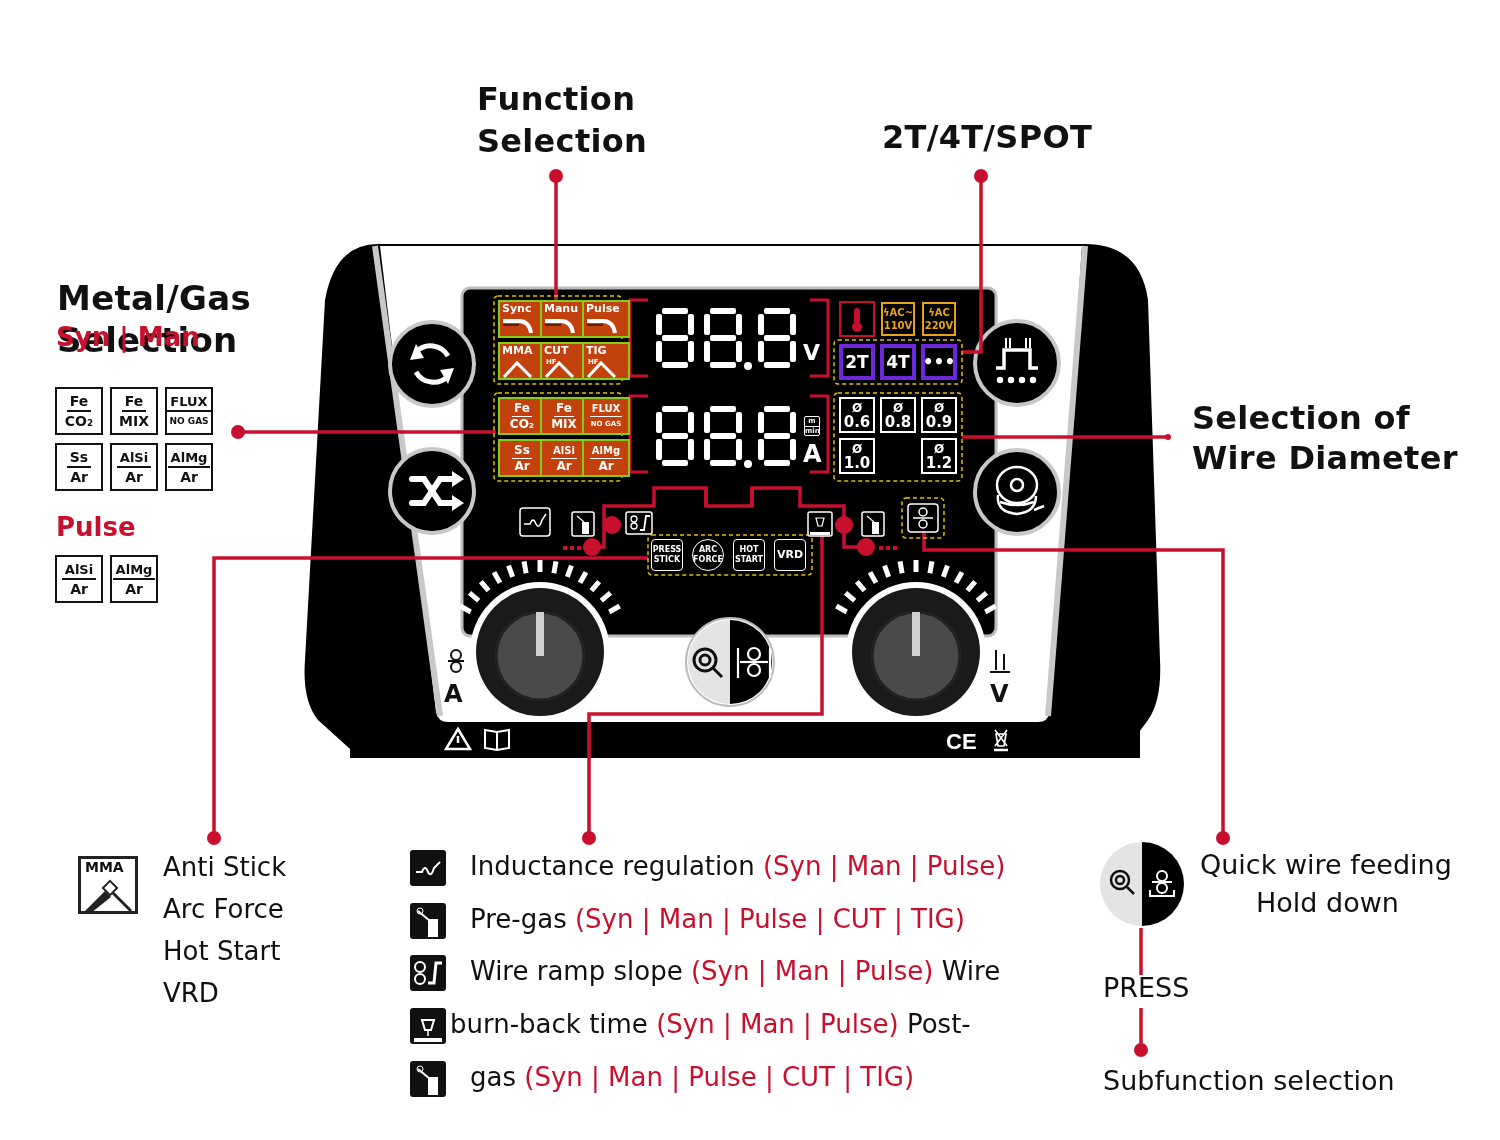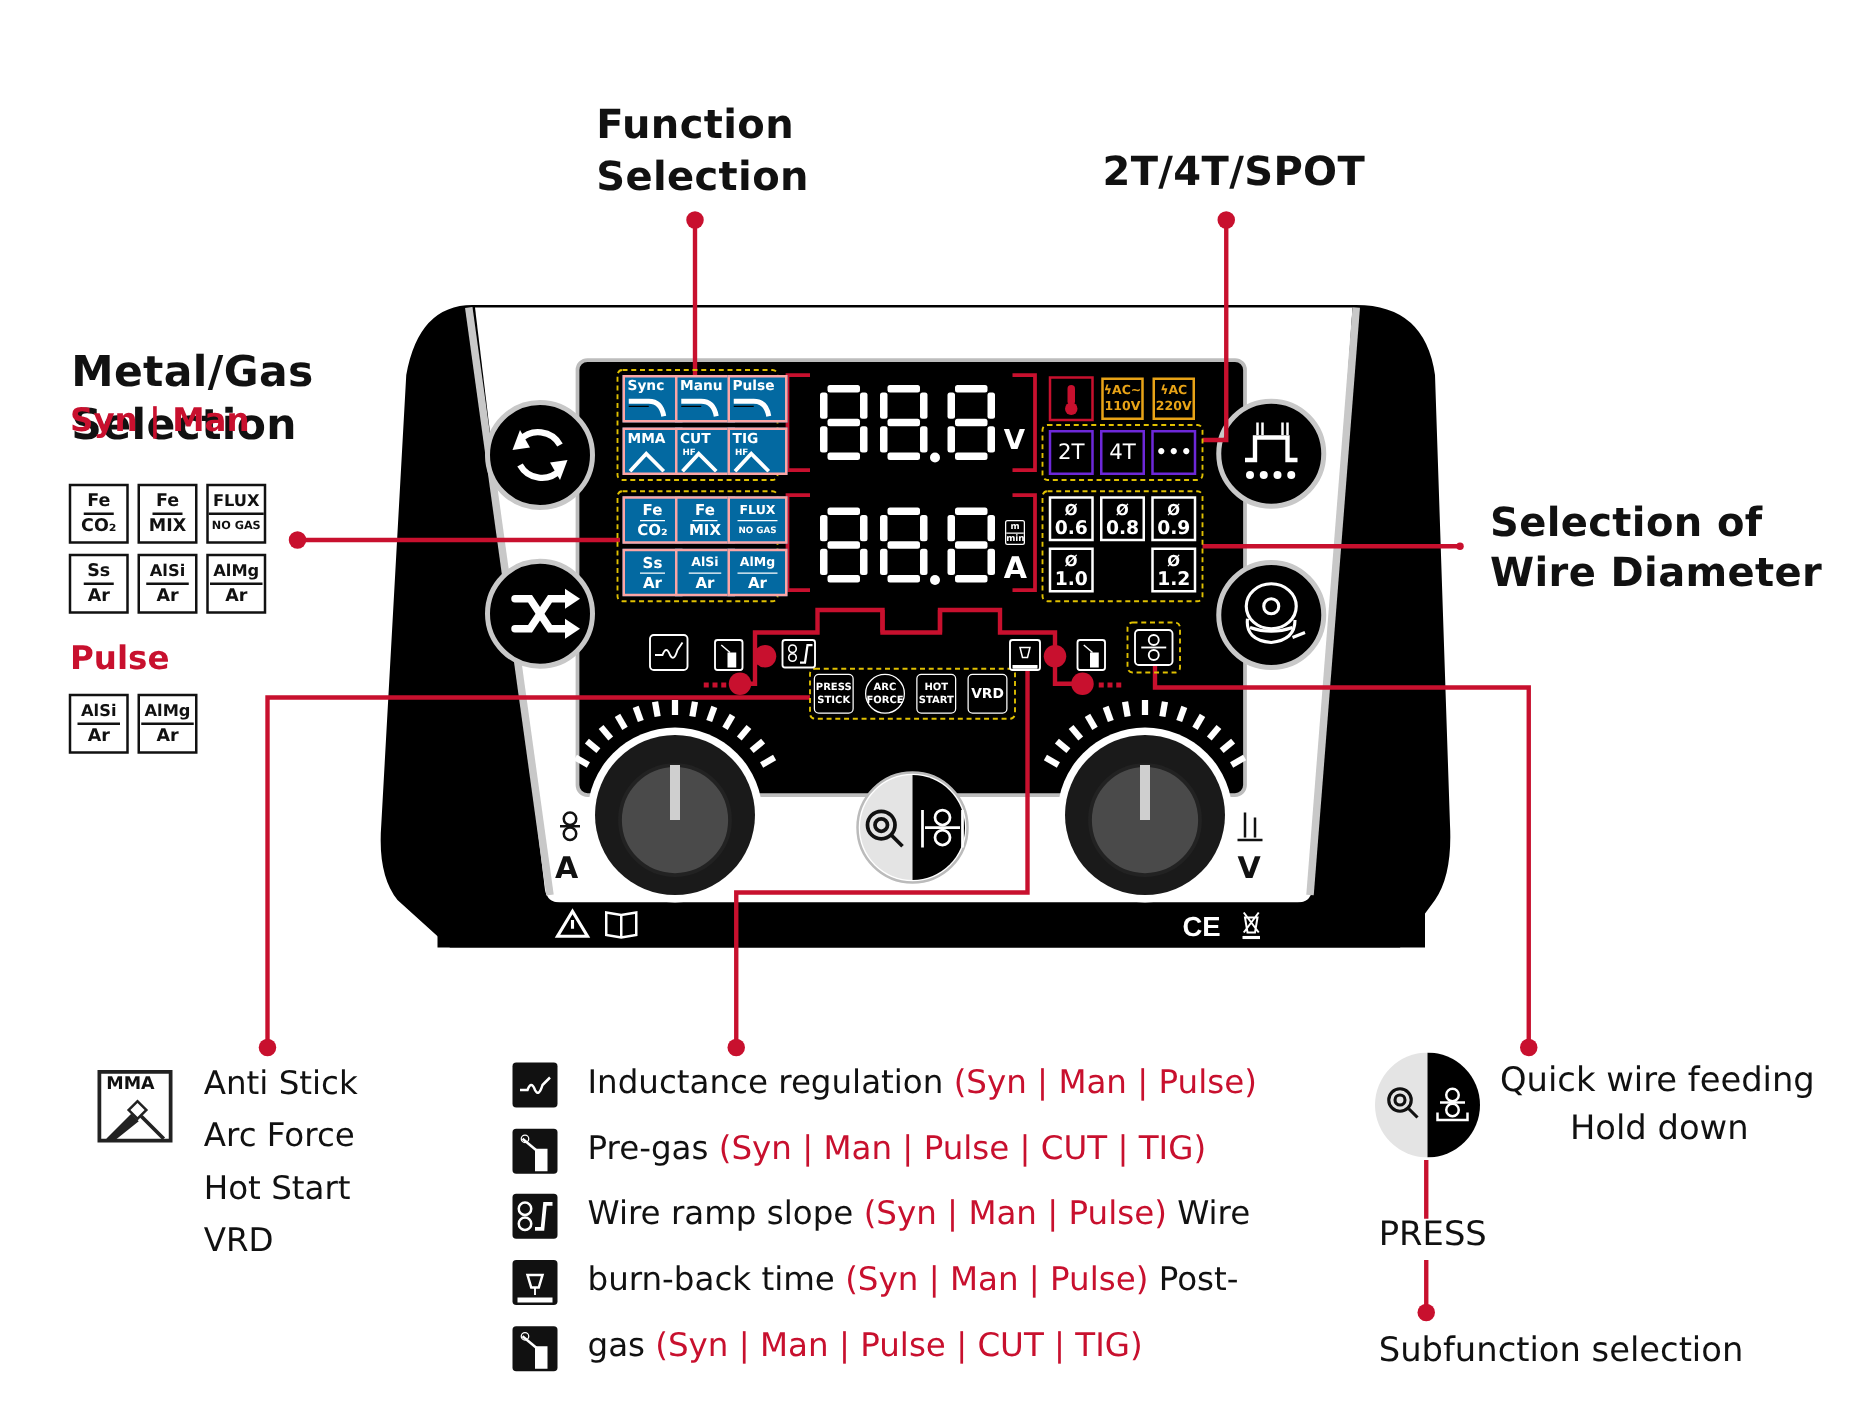--- a/index.html
+++ b/index.html
@@ -15,30 +15,30 @@
   
   .tile-w { position: absolute; width: 48px; height: 48px; border: 2.5px solid #111; background: #fff;
     display: flex; flex-direction: column; align-items: center; justify-content: center; font-weight: bold; font-size: 14px; line-height: 15px; color:#111; }
   .tile-w .top { border-bottom: 2px solid #111; padding: 0 3px 1px; }
   .tile-w .bot { padding-top: 2px; }
   .tile-w .small { font-size: 9px; }
 
   
   #panel-svg { position: absolute; left: 0; top: 0; }
 
-  .lcd-tile { position: absolute; width: 48px; height: 38px; border: 2px solid #fca5a5; background: #0369a1; color: #fff;
+  .lcd-tile { position: absolute; width: 48px; height: 38px; border: 2px solid #84cc16; background: #c2410c; color: #fff;
     font-weight: bold; font-size: 11px; line-height: 11px; text-align: center; overflow: hidden; }
   .lcd-tile .lbl { position: absolute; left: 2px; top: 1px; font-size: 11px; text-align:left; }
   .lcd-tile .hf { position: absolute; left: 4px; top: 13px; font-size: 7px; }
   .lcd-tile.mg { display:flex; flex-direction:column; align-items:center; justify-content:center; font-size: 12px; line-height: 13px; }
   .lcd-tile.mg .top { border-bottom: 1.5px solid #fff; padding: 0 2px 1px; }
   .lcd-tile.mg .bot { padding-top: 1px; }
   .lcd-tile.mg .small { font-size: 7px; }
 
-  .mode-tile { position:absolute; width:36px; height:36px; border:2px solid #6d28d9; background:#000; color:#fff; font-weight:normal; font-size:17px;
+  .mode-tile { position:absolute; width:36px; height:36px; border:4px solid #6d28d9; background:#000; color:#fff; font-weight:bold; font-size:17px;
     display:flex; align-items:center; justify-content:center; }
   .dia-tile { position:absolute; width:36px; height:36px; border:2px solid #fff; background:#000; color:#fff; font-weight:bold; font-size:15px; line-height:14px;
     display:flex; flex-direction:column; align-items:center; justify-content:center; }
   .dia-tile .o { font-size: 12px; }
 
   .sub-tile { position:absolute; width:32px; height:32px; border:1.5px solid #fff; border-radius:4px; background:#000; color:#fff; font-weight:bold;
     font-size:8px; line-height:10px; display:flex; flex-direction:column; align-items:center; justify-content:center; text-align:center; }
   .sub-tile.vrd { font-size: 11px; }
   .unit { position:absolute; color:#fff; font-weight:bold; }
   .legend-icon { position:absolute; width:36px; height:36px; background:#111; border-radius:3px; }
@@ -422,21 +422,21 @@
         <circle cx="10" cy="12" r="5" stroke="#fff" stroke-width="2" fill="none"></circle>
         <circle cx="10" cy="24" r="5" stroke="#fff" stroke-width="2" fill="none"></circle>
         <path d="M18,28 L24,28 L26,8 L32,8" stroke="#fff" stroke-width="3" fill="none"></path>
       </svg></div>
     <div class="abs body-text" style="left: 470px; top: 951.4px; white-space: pre;"><span>Wire ramp slope </span><span class="red">(Syn | Man | Pulse)</span><span> Wire</span></div>
     <div class="legend-icon" style="left: 410px; top: 1008.1px;"><svg width="36" height="36">
         <path d="M12,12 L24,12 L21,22 L15,22 Z" stroke="#fff" stroke-width="2" fill="none"></path>
         <rect x="4" y="30" width="28" height="4" fill="#fff"></rect>
         <path d="M18,22 L18,28" stroke="#fff" stroke-width="1.5"></path>
       </svg></div>
-    <div class="abs body-text" style="left: 470px; top: 1004.1px; white-space: pre;"><span>burn-back time </span><span class="red">(Syn | Man | Pulse)</span><span> Post-</span></div>
+    <div class="abs body-text" style="left: 450px; top: 1004.1px; white-space: pre;"><span>burn-back time </span><span class="red">(Syn | Man | Pulse)</span><span> Post-</span></div>
     <div class="legend-icon" style="left: 410px; top: 1060.8px;"><svg width="36" height="36">
         <rect x="18" y="16" width="10" height="18" fill="#fff"></rect>
         <path d="M8,8 L20,18" stroke="#fff" stroke-width="2"></path>
         <circle cx="10" cy="8" r="3" stroke="#fff" fill="none"></circle>
       </svg></div>
     <div class="abs body-text" style="left: 470px; top: 1056.8px; white-space: pre;"><span>gas </span><span class="red">(Syn | Man | Pulse | CUT | TIG)</span></div>
   </div>
 
 <div class="abs" style="left:1100px; top:842px; width:84px; height:84px; border-radius:50%; overflow:hidden;">
   <div style="position:absolute; left:0; top:0; width:42px; height:84px; background:#e4e4e4;"></div>

